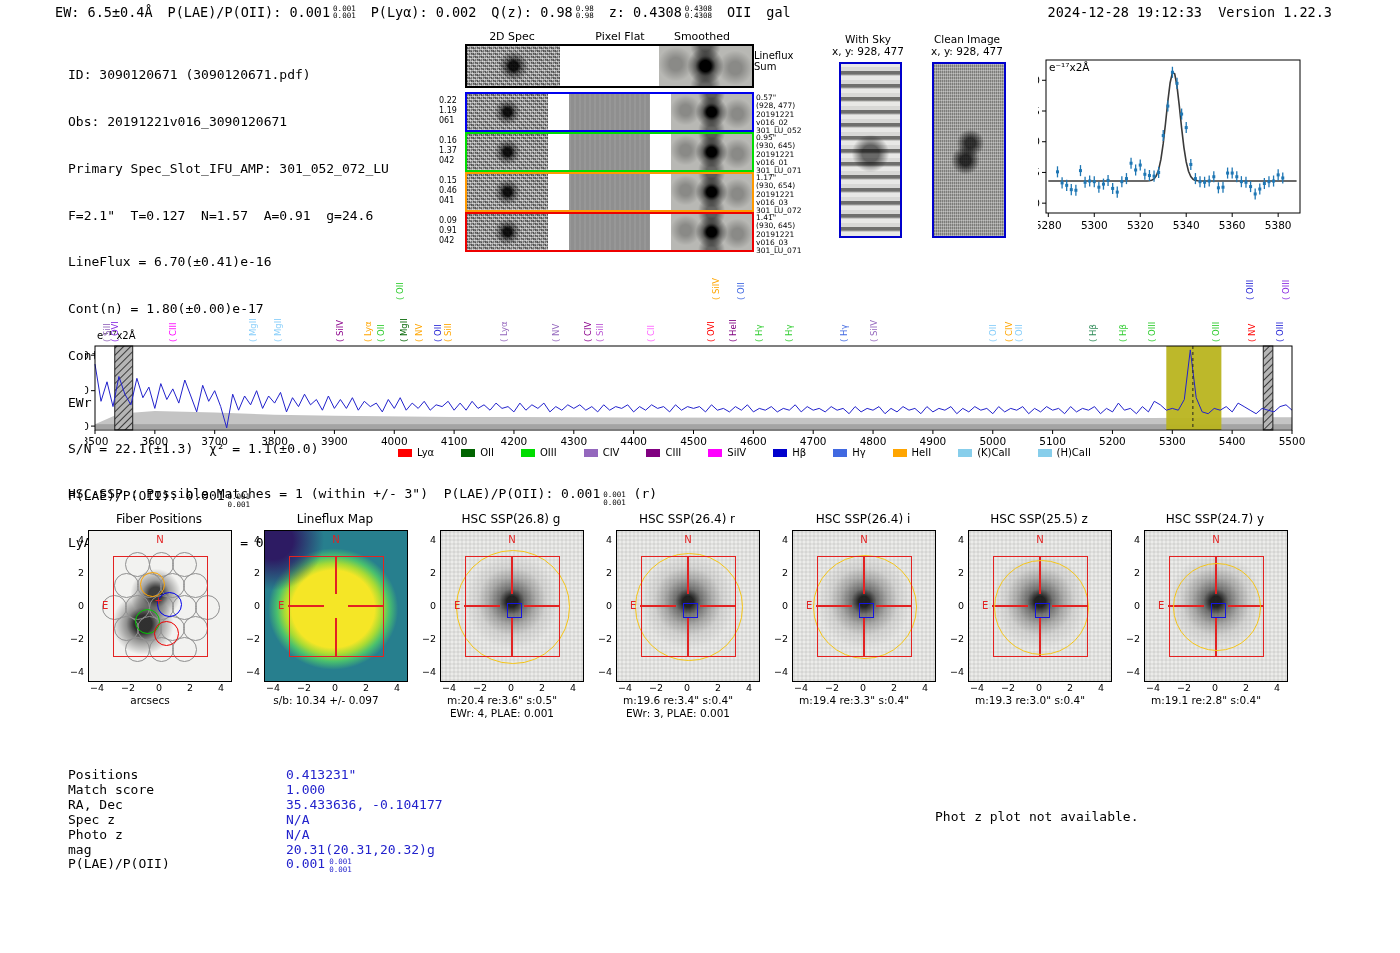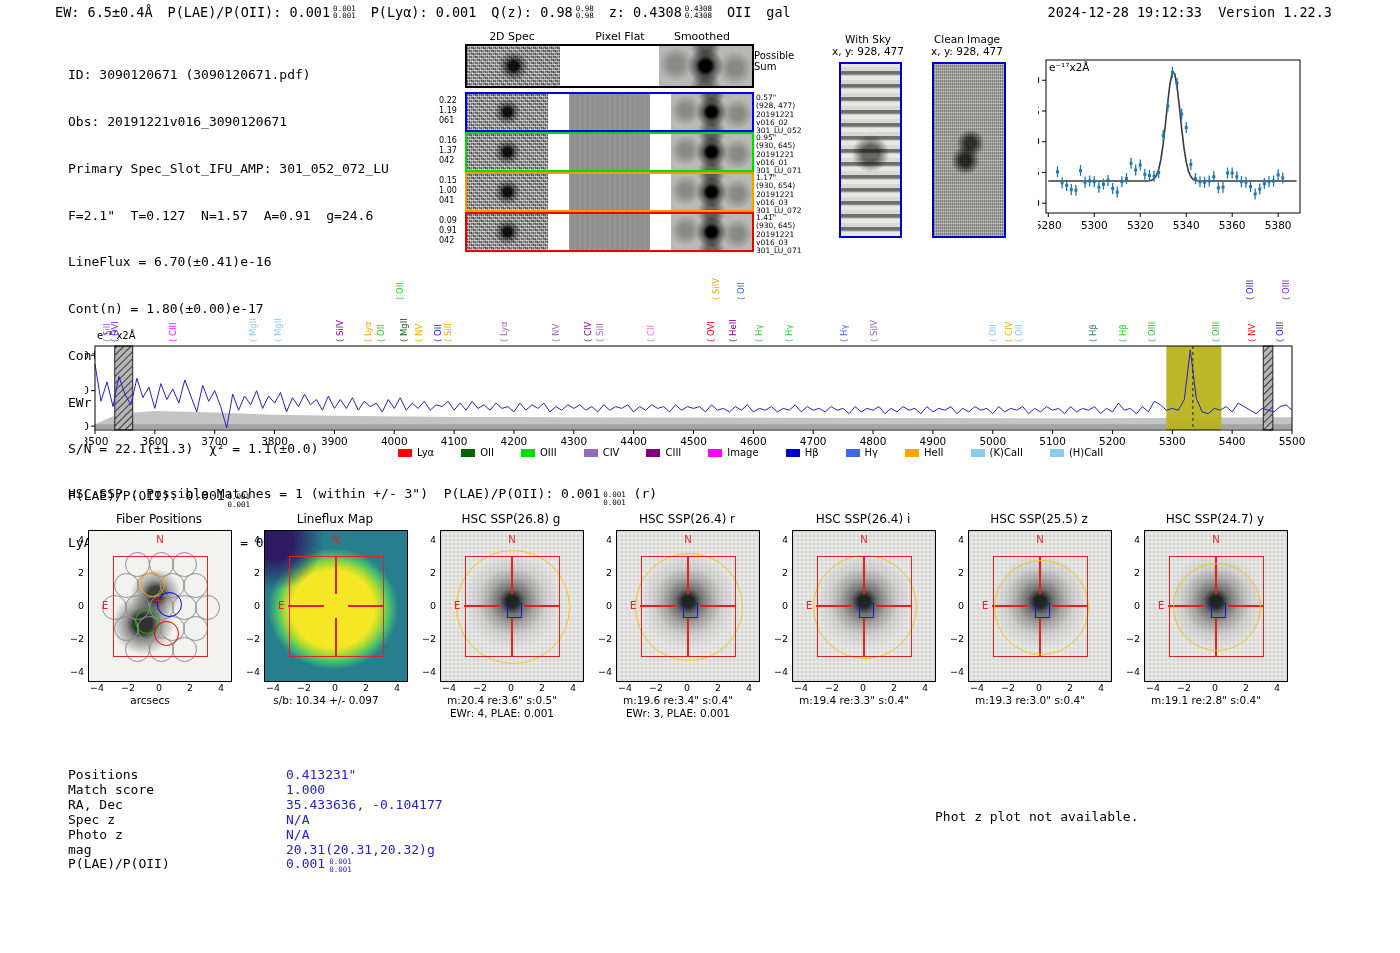--- a/index.html
+++ b/index.html
@@ -117,21 +117,21 @@
 </head>
 <body>
 
 <div id="page">
 
   <div id="header">
     <span class="seg">EW: 6.5±0.4Å</span>
     <span>P(LAE)/P(OII): 0.001</span>
     <span class="stk"><span>0.001</span><span>0.001</span></span>
     <span class="seg"></span>
-    <span class="seg">P(Lyα): 0.001</span>
+    <span class="seg">P(Lyα): 0.002</span>
     <span>Q(z): 0.98</span>
     <span class="stk"><span>0.98</span><span>0.98</span></span>
     <span class="seg"></span>
     <span>z: 0.4308</span>
     <span class="stk"><span>0.4308</span><span>0.4308</span></span>
     <span class="seg"></span>
     <span class="seg">OII</span>
     <span>gal</span>
   </div>
   <div id="header-right"><span>2024-12-28 19:12:33</span>  <span>Version 1.22.3</span></div>
@@ -153,21 +153,21 @@
   <div class="colhead" style="left:512px">2D Spec</div>
   <div class="colhead" style="left:620px">Pixel Flat</div>
   <div class="colhead" style="left:702px">Smoothed</div>
 
   <div id="weighted-row">
     <div class="strip noise2d"></div>
     <div class="strip flatwhite"></div>
     <div class="strip smoothbg"></div>
   </div>
   <div id="weighted-label">
-    <div>Possible</div>
+    <div>Lineflux</div>
       <div>Sum</div>
   </div>
 
   <div id="spec2d-rows">
       <div class="srow" style="border-color: rgb(0, 0, 238);">
         <div class="strip noise2d"></div>
         <div class="strip flatbg"></div>
         <div class="strip smoothbg"></div>
         <div class="slbl-left">
           <div>0.22</div>
@@ -198,21 +198,21 @@
           <div>v016_01</div>
           <div>301_LU_071</div>
         </div>
       </div>
       <div class="srow" style="border-color: rgb(255, 153, 0);">
         <div class="strip noise2d"></div>
         <div class="strip flatbg"></div>
         <div class="strip smoothbg"></div>
         <div class="slbl-left">
           <div>0.15</div>
-          <div>1.00</div>
+          <div>0.46</div>
           <div>041</div>
         </div>
         <div class="slbl-right">
           <div>1.17"</div>
           <div>(930, 654)</div>
           <div>20191221</div>
           <div>v016_03</div>
           <div>301_LU_072</div>
         </div>
       </div>
@@ -496,21 +496,21 @@
       <div class="litem">
         <div class="lsw" style="background: rgb(148, 103, 189);"></div>
         <div class="ltext">CIV</div>
       </div>
       <div class="litem">
         <div class="lsw" style="background: rgb(128, 0, 128);"></div>
         <div class="ltext">CIII</div>
       </div>
       <div class="litem">
         <div class="lsw" style="background: rgb(255, 0, 255);"></div>
-        <div class="ltext">Image</div>
+        <div class="ltext">SiIV</div>
       </div>
       <div class="litem">
         <div class="lsw" style="background: rgb(0, 0, 205);"></div>
         <div class="ltext">Hβ</div>
       </div>
       <div class="litem">
         <div class="lsw" style="background: rgb(65, 105, 225);"></div>
         <div class="ltext">Hγ</div>
       </div>
       <div class="litem">

